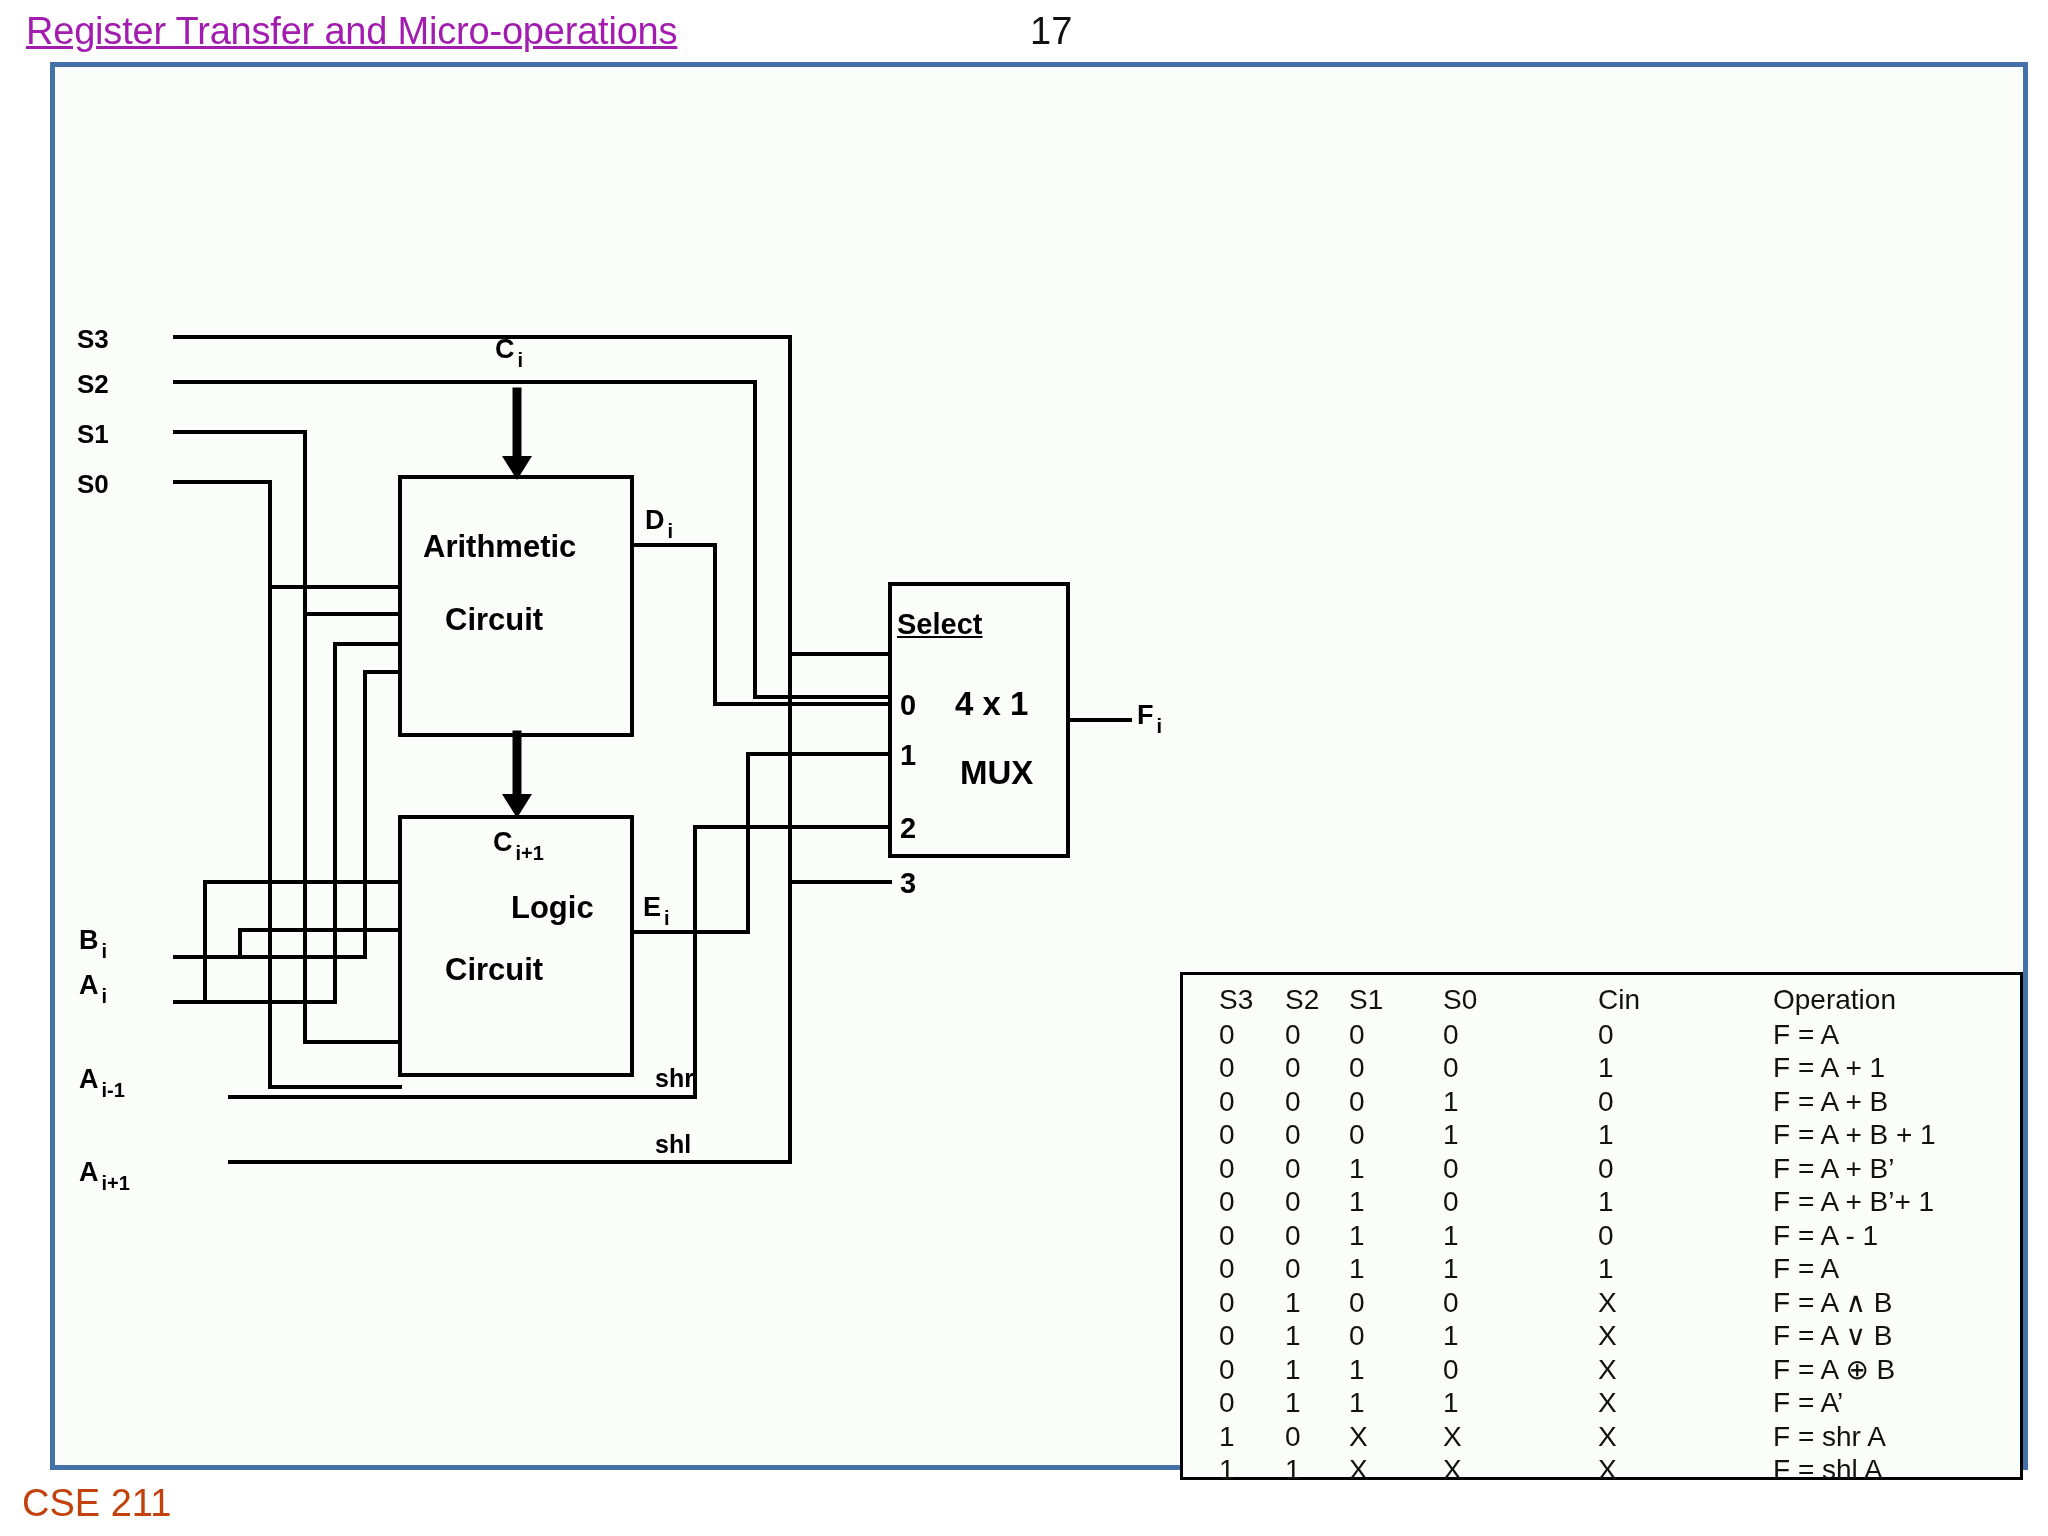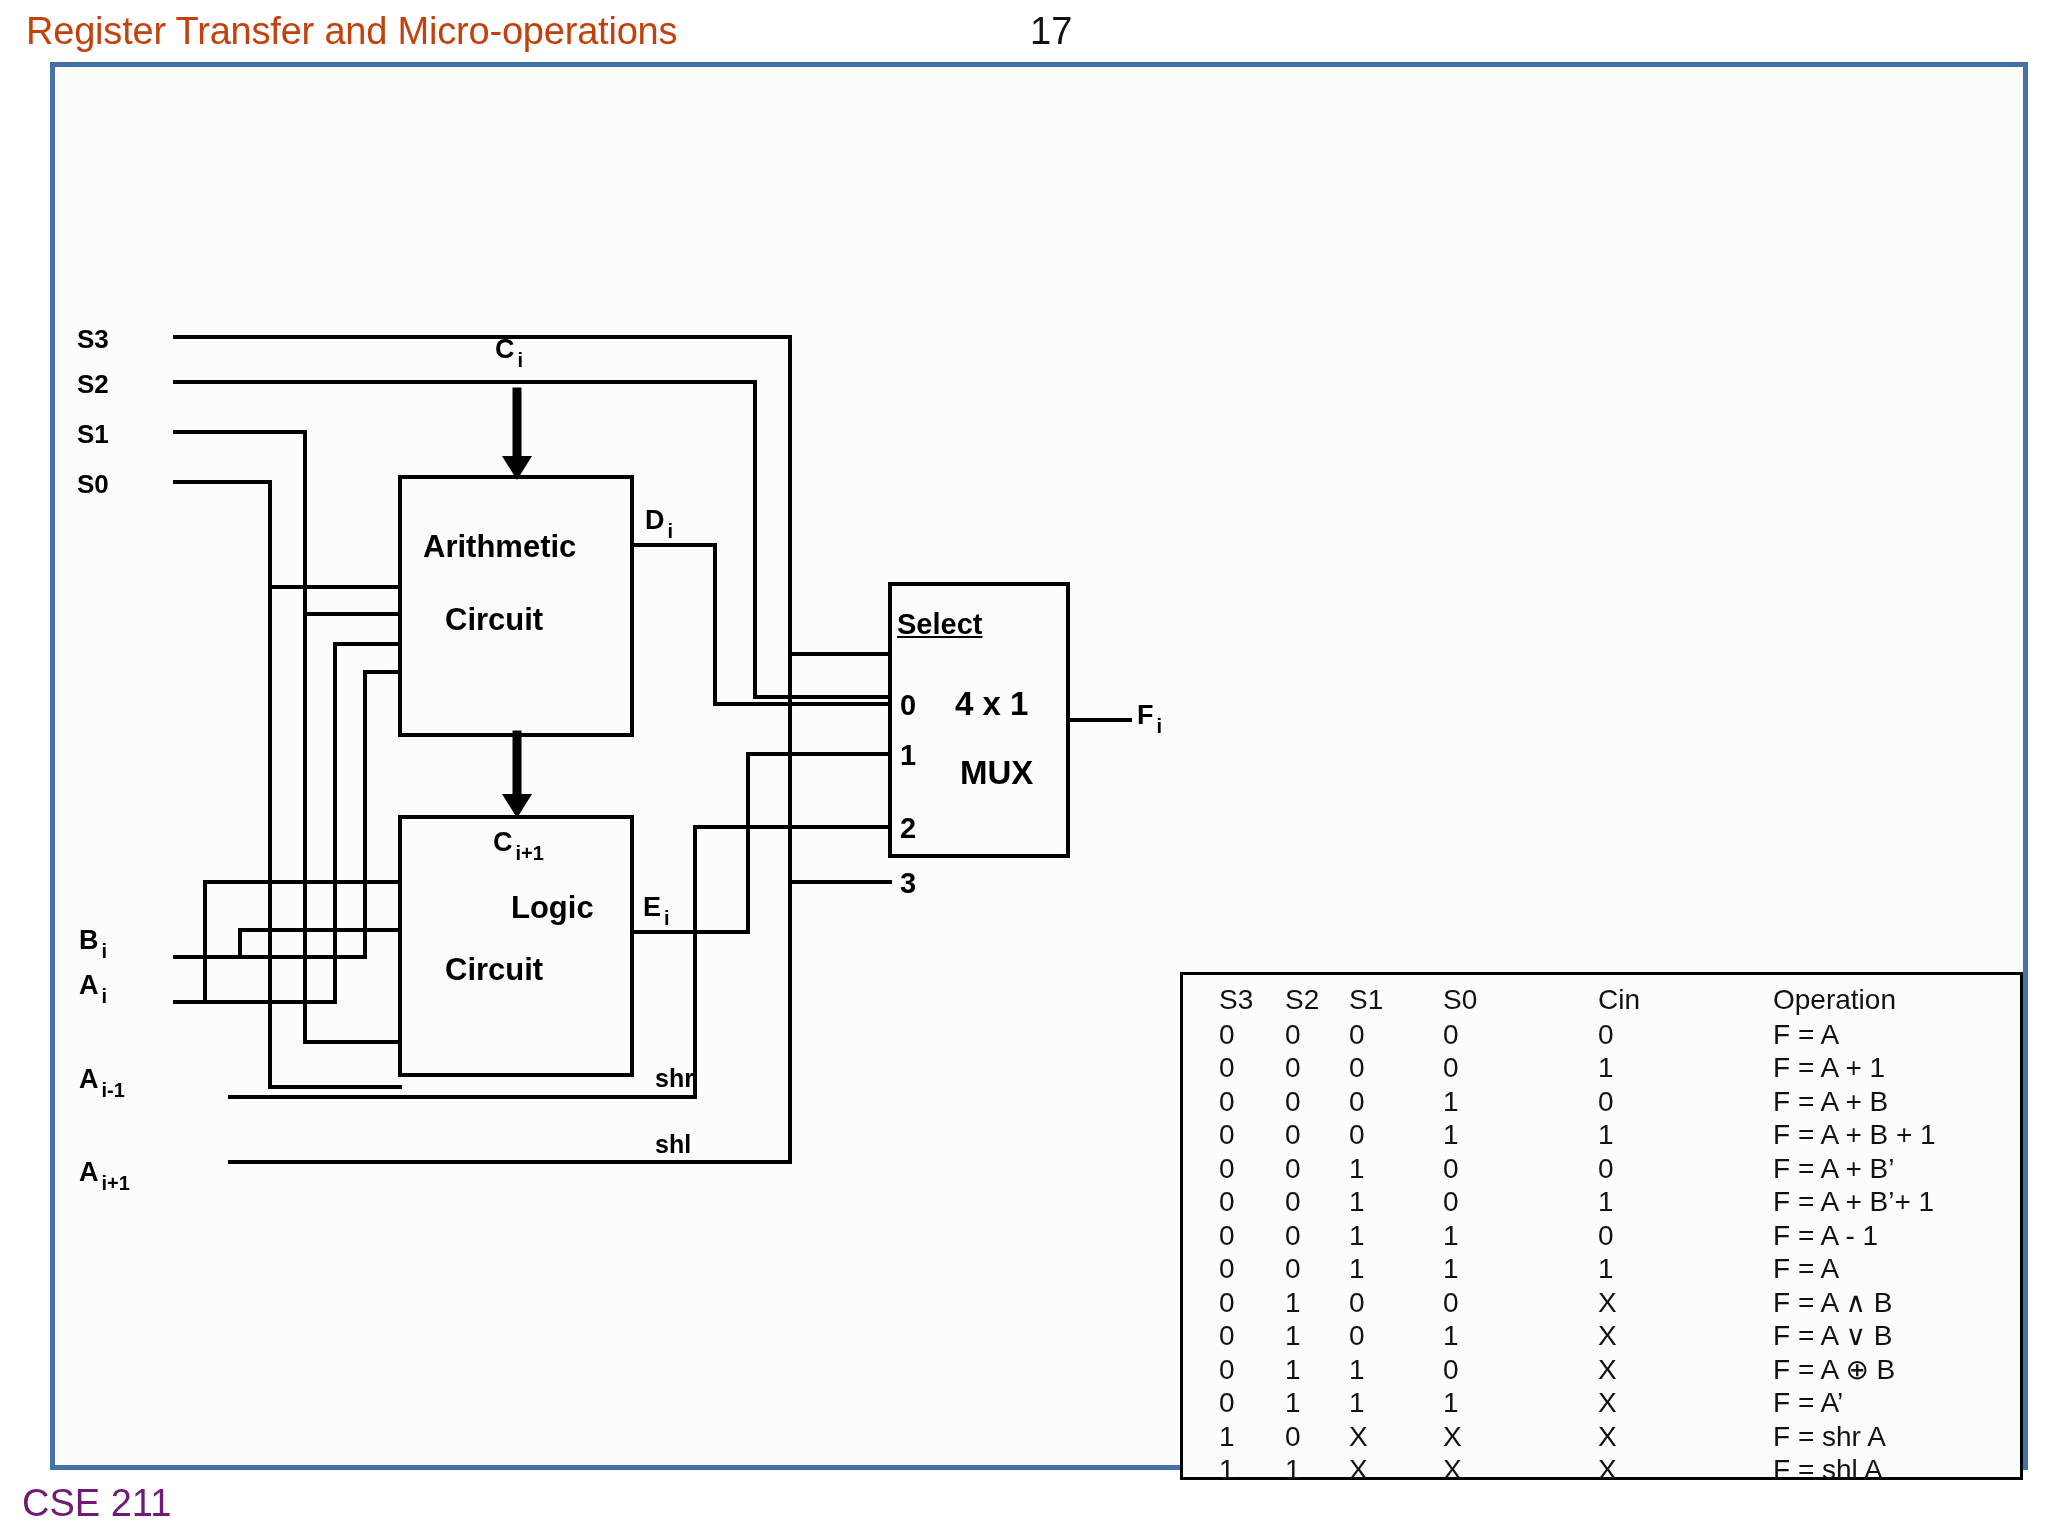--- a/index.html
+++ b/index.html
@@ -5,21 +5,21 @@
   html,body{margin:0;padding:0;}
   body{
     width:2048px;height:1536px;
     background:#ffffff;
     font-family:"Liberation Sans", sans-serif;
     overflow:hidden;
     position:relative;
   }
   .slide-header{
     position:absolute;left:26px;top:10px;width:1200px;height:48px;
-    font-size:38px;color:#c2410c;letter-spacing:-0.2px;white-space:nowrap;
+    font-size:38px;color:#a21caf;letter-spacing:-0.2px;white-space:nowrap;text-decoration:underline;
   }
   .page-number{
     position:absolute;left:1030px;top:10px;
     font-size:38px;color:#111;
   }
   .slide-frame{
     position:absolute;left:50px;top:62px;width:1978px;height:1408px;
     border:5px solid #4472a8;
     background:#fbfdfb;
     box-sizing:border-box;
@@ -75,21 +75,21 @@
   }
   .truth-table th{padding-bottom:1px;}
   .c0{width:66px;padding-left:36px !important;}
   .c1{width:64px;}
   .c2{width:94px;}
   .c3{width:155px;}
   .c4{width:175px;}
   .c5{}
   .footer{
     position:absolute;left:22px;top:1482px;
-    font-size:38px;color:#701a75;
+    font-size:38px;color:#c2410c;
   }
 </style>
 </head>
 <body>
 
 <div class="slide-header">Register Transfer and Micro-operations</div>
 <div class="page-number">17</div>
 
 <div class="slide-frame">
 

